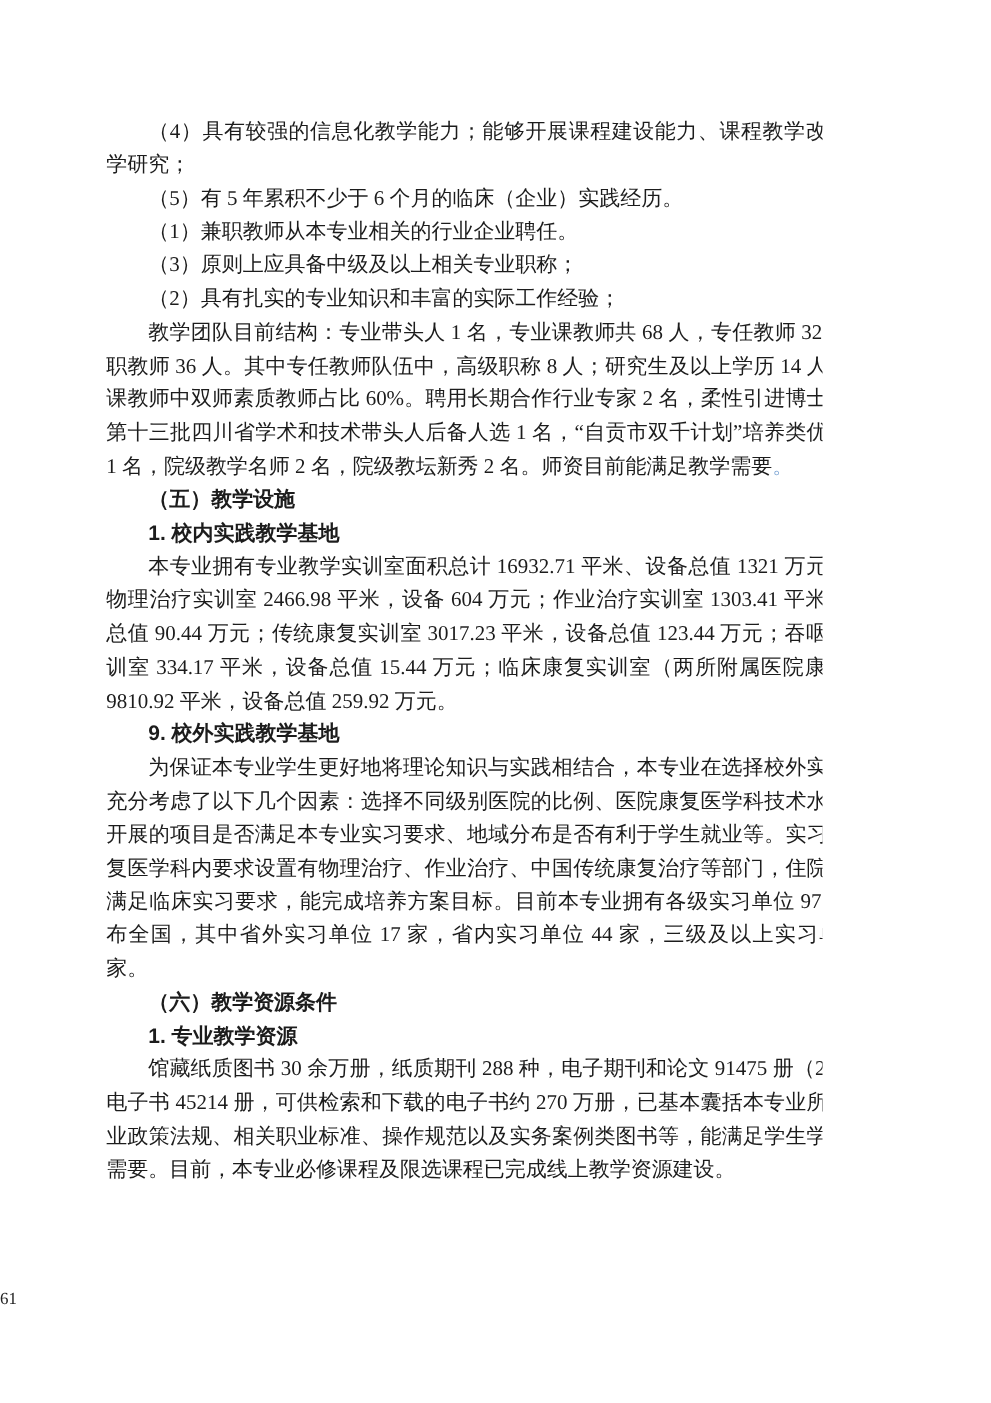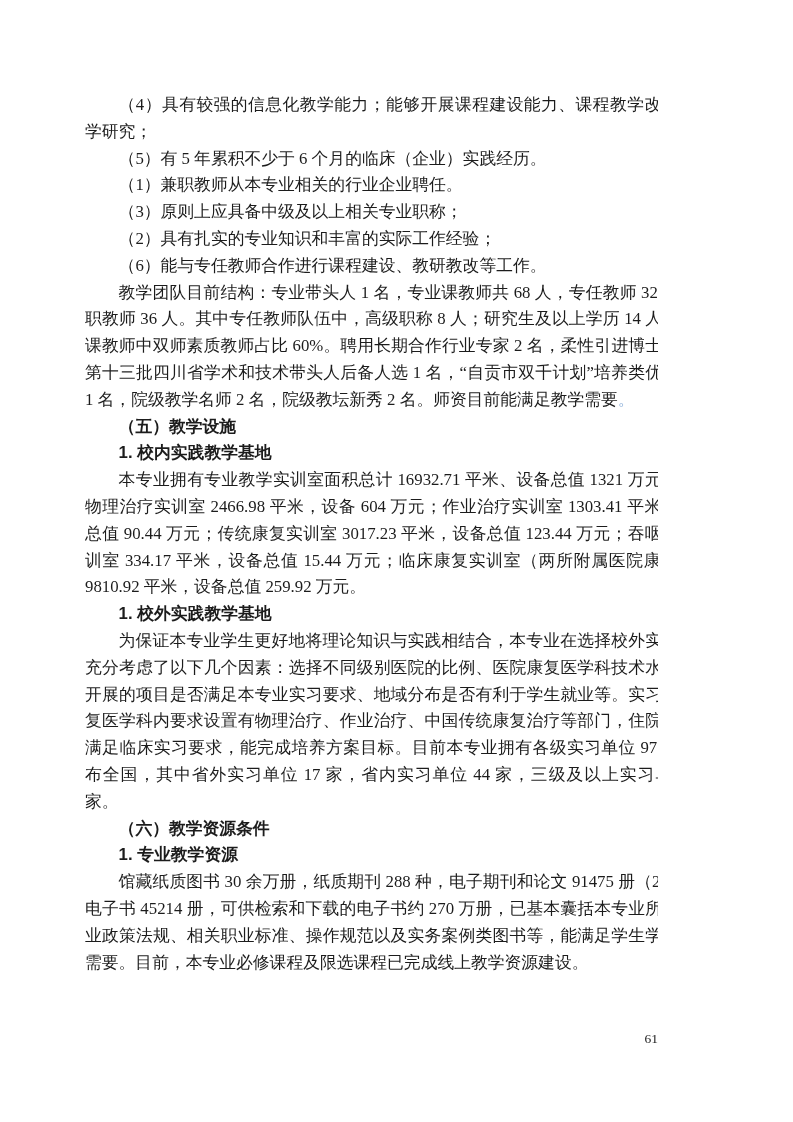--- a/index.html
+++ b/index.html
@@ -32,53 +32,52 @@
   }
   .content p.heading {
     font-weight: bold;
     font-family: "Liberation Sans", "DejaVu Sans", sans-serif;
   }
   .footer {
     position: absolute;
     left: 0;
     right: 0;
     top: 1031px;
-    text-align: right;
+    text-align: left;
     font-size: 13.5px;
     color: #222222;
     font-family: "Liberation Serif", "DejaVu Serif", serif;
   }
 </style>
 </head>
 <body>
 
 <div class="page">
   <div class="content">
 
     <p>（4）具有较强的信息化教学能力；能够开展课程建设能力、课程教学改革和科学研究；</p>
 
     <p>（5）有 5 年累积不少于 6 个月的临床（企业）实践经历。</p>
 
 
     <p>（1）兼职教师从本专业相关的行业企业聘任。</p>
     <p>（3）原则上应具备中级及以上相关专业职称；</p>
     <p>（2）具有扎实的专业知识和丰富的实际工作经验；</p>
-    <p>（6）能与专任教师合作进行课程建设、教研教改等工作。</p>
 
     <p>
       <span>教学团队目前结构：专业带头人 1 名，专业课教师共 68 人，专任教师 32 人，兼职教师 36 人。其中专任教师队伍中，高级职称 8 人；研究生及以上学历 14 人。专业课教师中双师素质教师占比 60%。聘用长期合作行业专家 2 名，柔性引进博士 2 名。第十三批四川省学术和技术带头人后备人选 1 名，“自贡市双千计划”培养类优秀专家 1 名，院级教学名师 2 名，院级教坛新秀 2 名。师资目前能满足教学需要</span><span style="color: rgb(122, 163, 211);">。</span>
     </p>
 
     <p class="heading">（五）教学设施</p>
 
     <p class="heading">1. 校内实践教学基地</p>
 
     <p>本专业拥有专业教学实训室面积总计 16932.71 平米、设备总值 1321 万元。其中物理治疗实训室 2466.98 平米，设备 604 万元；作业治疗实训室 1303.41 平米，设备总值 90.44 万元；传统康复实训室 3017.23 平米，设备总值 123.44 万元；吞咽言语实训室 334.17 平米，设备总值 15.44 万元；临床康复实训室（两所附属医院康复科）9810.92 平米，设备总值 259.92 万元。</p>
 
-    <p class="heading">1. 校外实践教学基地</p>
+    <p class="heading">9. 校外实践教学基地</p>
 
     <p>为保证本专业学生更好地将理论知识与实践相结合，本专业在选择校外实习点时充分考虑了以下几个因素：选择不同级别医院的比例、医院康复医学科技术水平以及开展的项目是否满足本专业实习要求、地域分布是否有利于学生就业等。实习医院康复医学科内要求设置有物理治疗、作业治疗、中国传统康复治疗等部门，住院病种能满足临床实习要求，能完成培养方案目标。目前本专业拥有各级实习单位 97 家，遍布全国，其中省外实习单位 17 家，省内实习单位 44 家，三级及以上实习单位 46 家。</p>
 
     <p class="heading">（六）教学资源条件</p>
 
     <p class="heading">1. 专业教学资源</p>
 
     <p>馆藏纸质图书 30 余万册，纸质期刊 288 种，电子期刊和论文 91475 册（20T），电子书 45214 册，可供检索和下载的电子书约 270 万册，已基本囊括本专业所需的行业政策法规、相关职业标准、操作规范以及实务案例类图书等，能满足学生学习借阅需要。目前，本专业必修课程及限选课程已完成线上教学资源建设。</p>
 
   </div>

